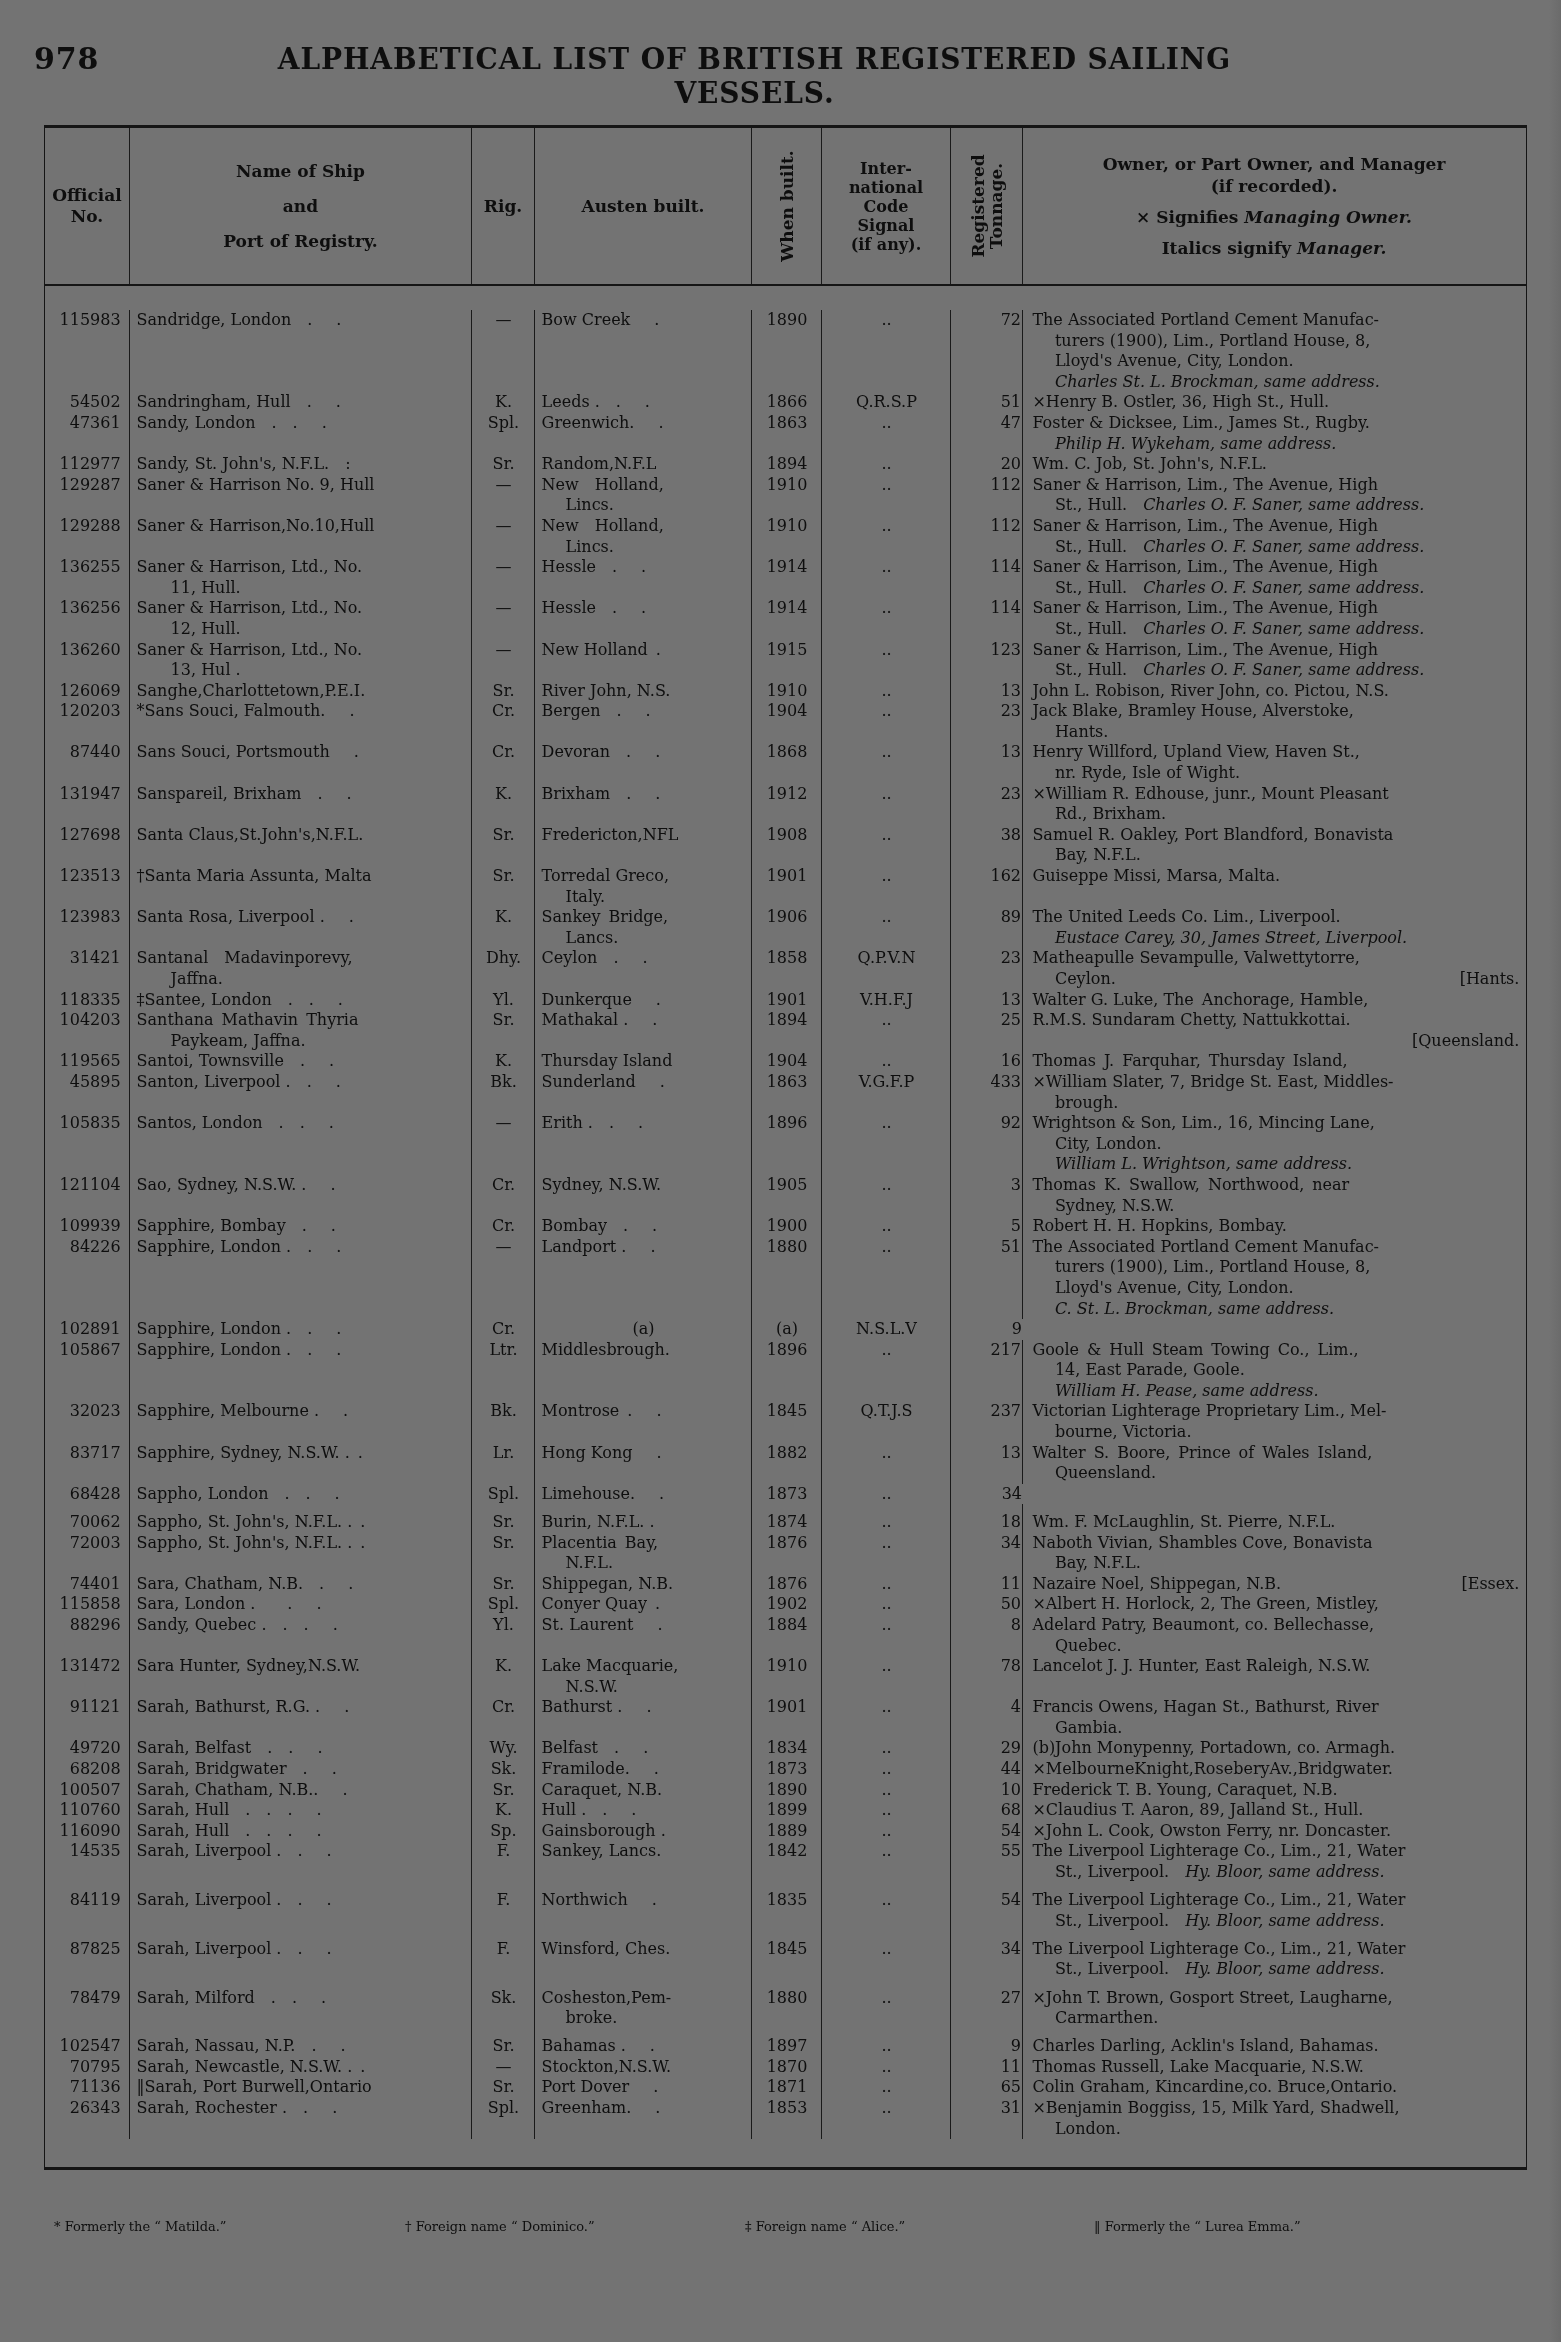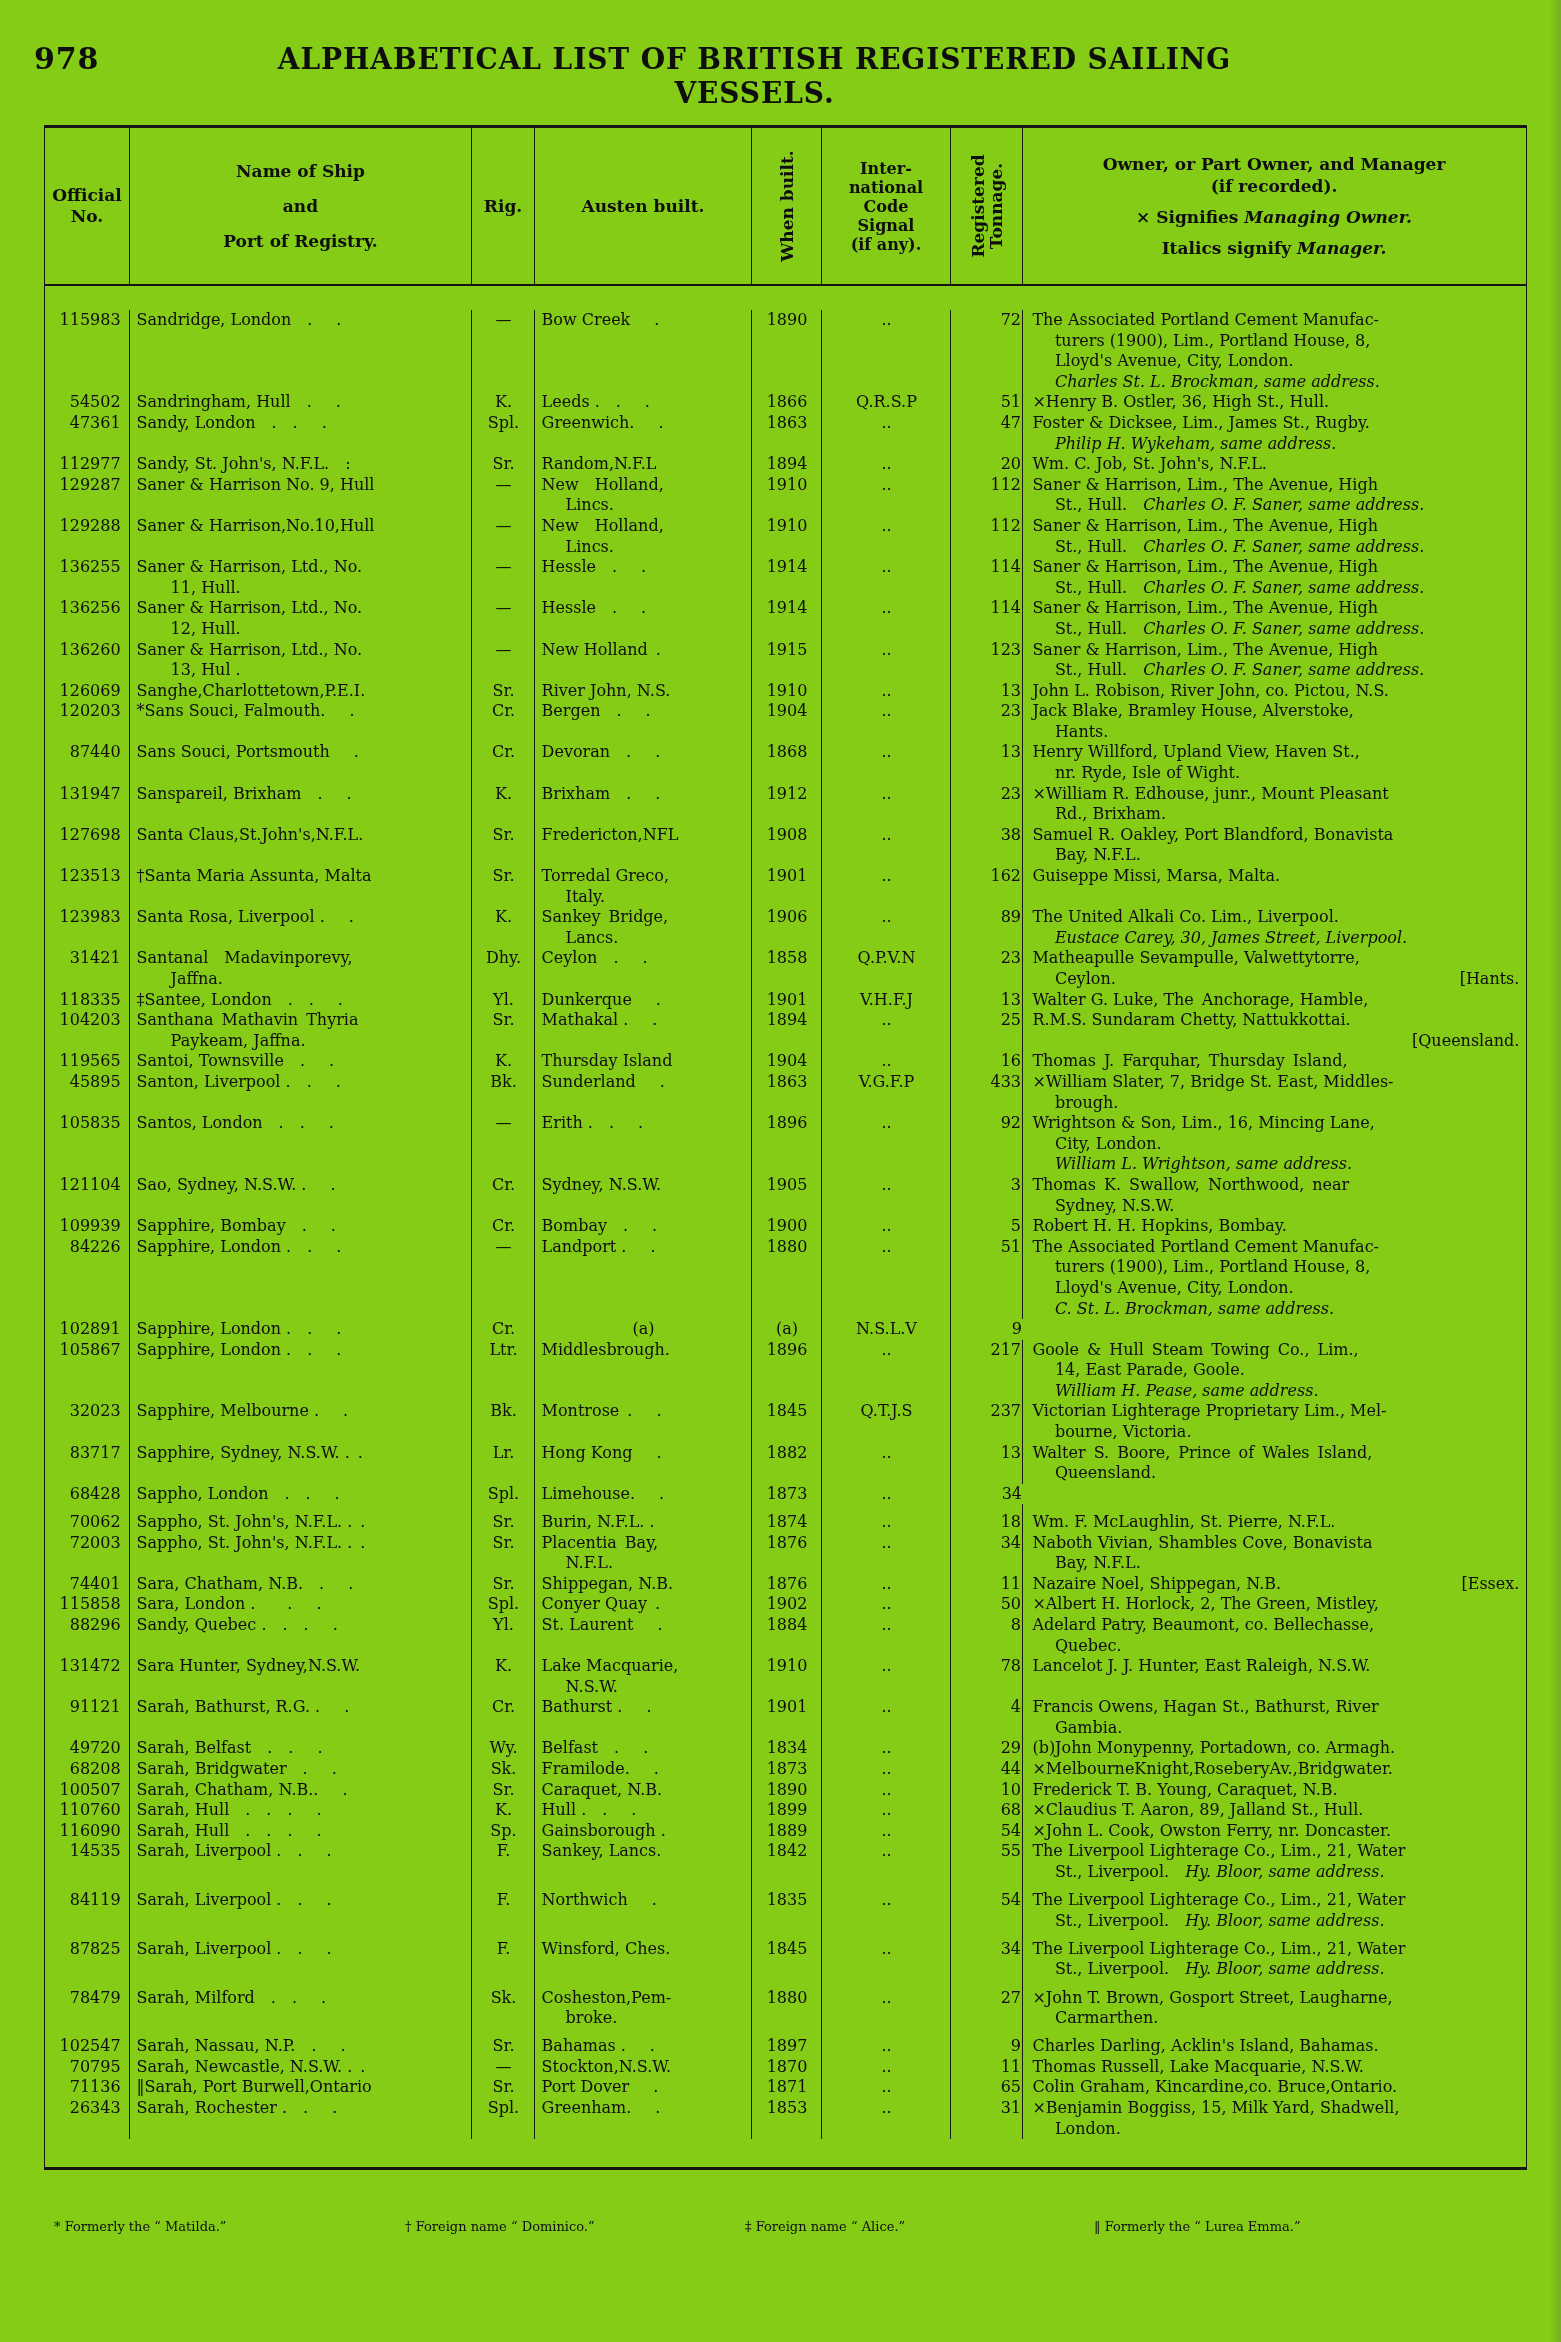--- a/index.html
+++ b/index.html
@@ -1,19 +1,19 @@
 <!DOCTYPE html>
 <html style="font-size:15px"><head>
 <meta charset="utf-8">
 <style>
   html,body{margin:0;padding:0;}
   .page{
     position:relative;
     width:1562px;height:2342px;
-    background:#84cc16;
+    background:#737373;
     font-family:"DejaVu Serif","Liberation Serif",serif;
     color:#0e0e0e;
     overflow:hidden;
   }
   .page::after{
     content:"";position:absolute;top:0;right:0;width:13px;height:100%;
     background:linear-gradient(to right,rgba(0,0,0,0),rgba(80,80,80,0.25));
     pointer-events:none;
   }
   .page-num{
@@ -558,21 +558,21 @@
           <div class="cell col-when">
             <div class="line"><span>1906</span></div>
           </div>
           <div class="cell col-code">
             <div class="line"><span>..</span></div>
           </div>
           <div class="cell col-tons">
             <div class="line"><span>89</span></div>
           </div>
           <div class="cell col-owner">
-            <div class="line"><span>The United Alkali Co. Lim., Liverpool.</span></div>
+            <div class="line"><span>The United Leeds Co. Lim., Liverpool.</span></div>
             <div class="line indent"><span class="it">Eustace Carey, 30, James Street, Liverpool.</span></div>
           </div>
         </div>
         <div class="row">
           <div class="cell col-no">
             <div class="line"><span>31421</span></div>
           </div>
           <div class="cell col-name">
             <div class="line"><span>Santanal  Madavinporevy,</span></div>
             <div class="line indent"><span>Jaffna.</span></div>

